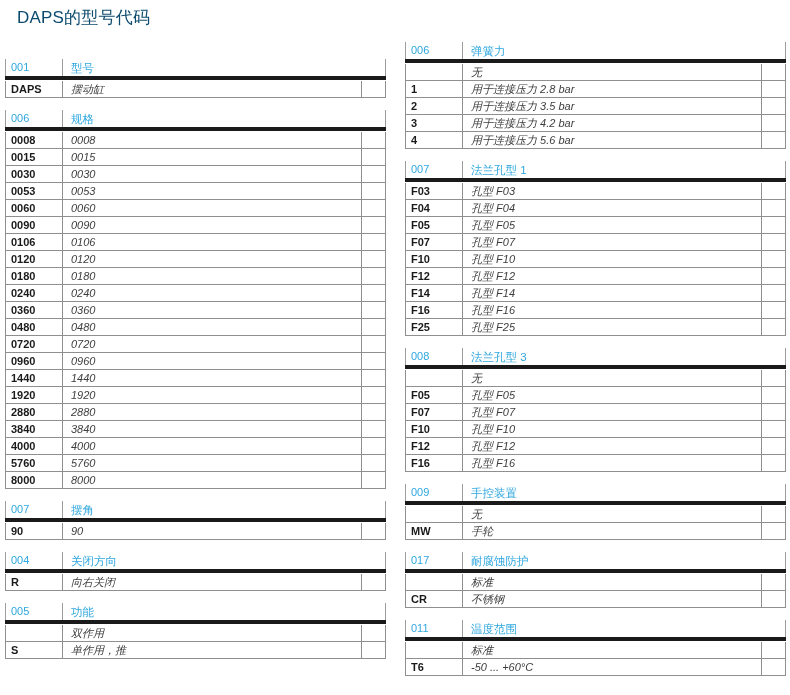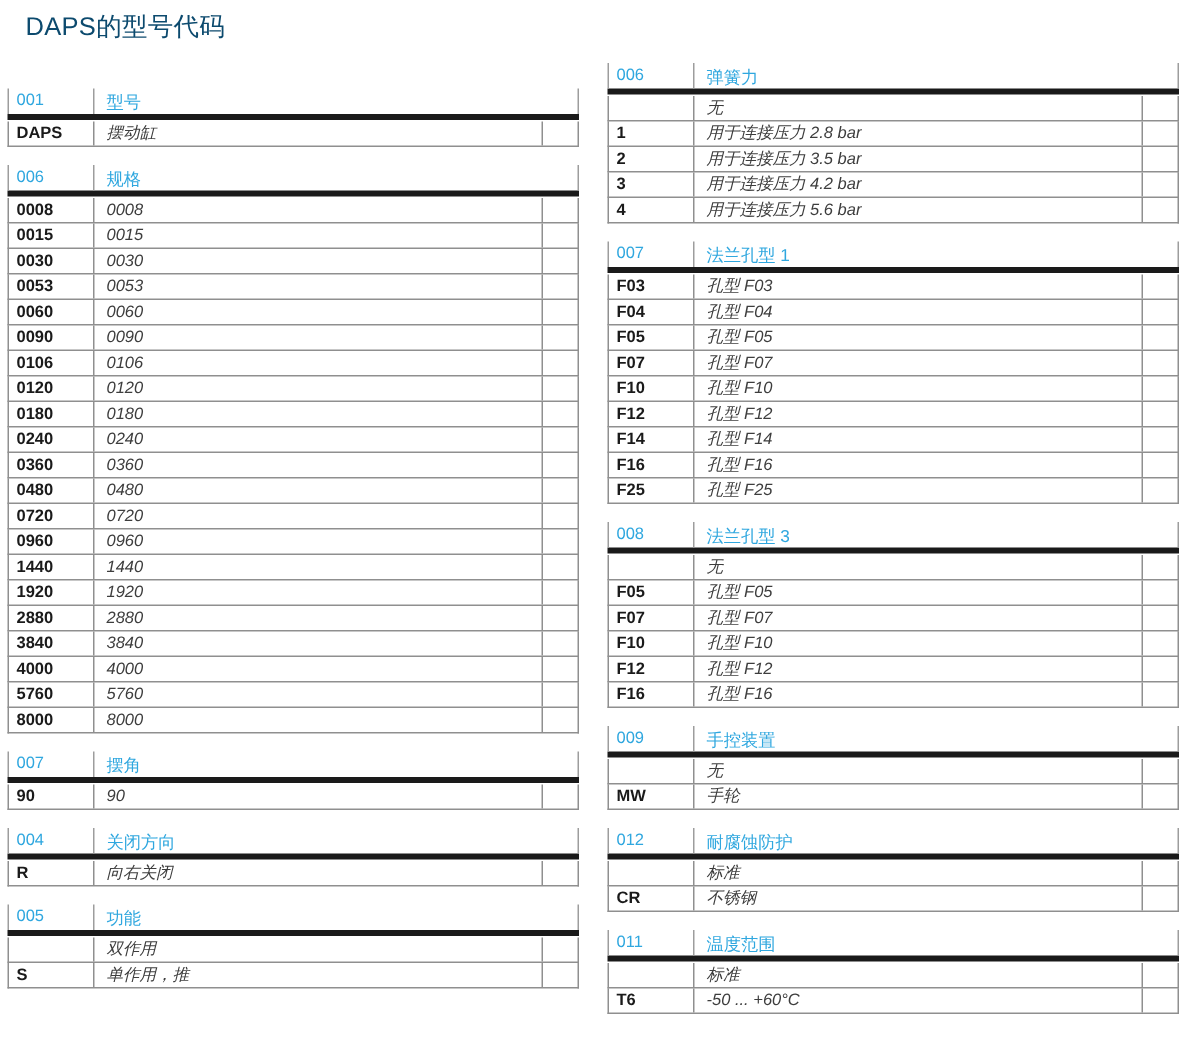--- a/index.html
+++ b/index.html
@@ -420,21 +420,21 @@
             </div>
             <div class="row">
               <div class="c-code">MW</div>
               <div class="c-desc">手轮</div>
               <div class="c-end"></div>
             </div>
           </div>
         </div>
         <div class="section">
           <div class="sec-header">
-            <div class="h-code">012</div>
+            <div class="h-code">017</div>
             <div class="h-title">耐腐蚀防护</div>
           </div>
           <div class="sec-bar"></div>
           <div class="rows">
             <div class="row">
               <div class="c-code"></div>
               <div class="c-desc">标准</div>
               <div class="c-end"></div>
             </div>
             <div class="row">

